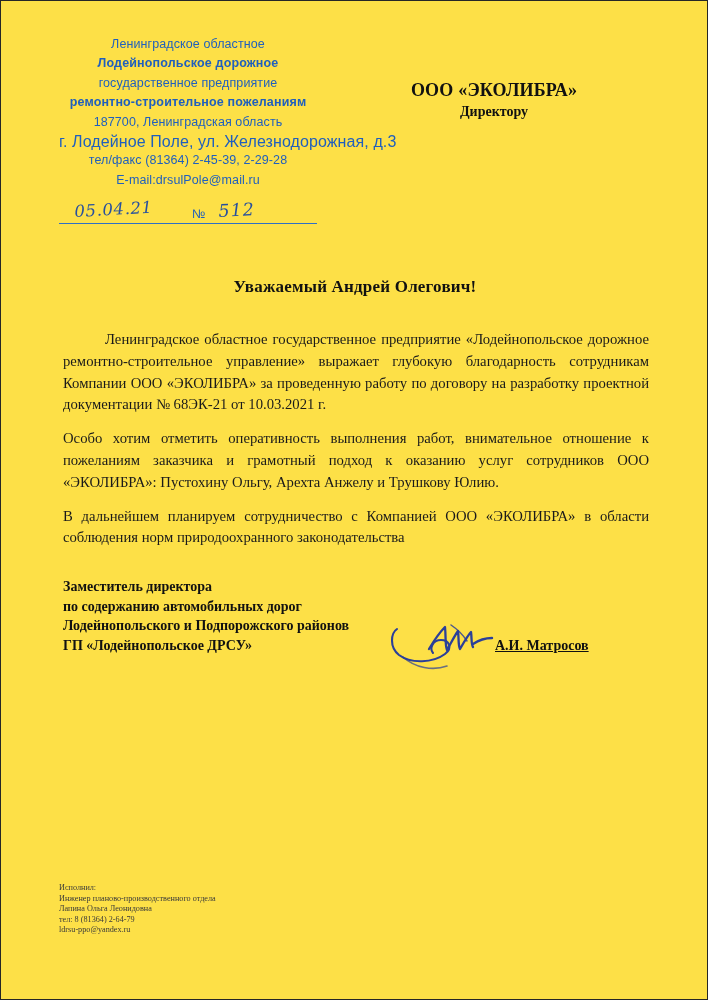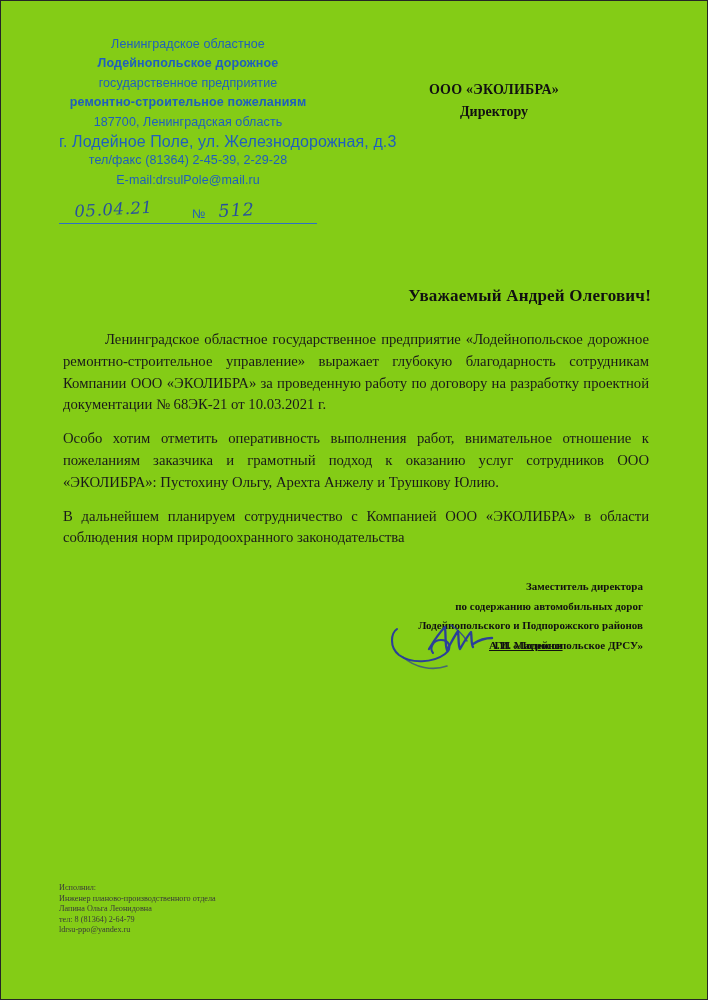--- a/index.html
+++ b/index.html
@@ -5,21 +5,21 @@
 <style>
   html, body {
     margin: 0;
     padding: 0;
     background: #ffffff;
   }
   .page {
     position: relative;
     width: 708px;
     height: 1000px;
-    background: #84cc16;
+    background: #fde047;
     box-sizing: border-box;
     border: 1px solid #262626;
     overflow: hidden;
     font-family: "Liberation Serif", "DejaVu Serif", serif;
     color: #1a1a1a;
   }
 
   
   .letterhead {
     position: absolute;
@@ -79,63 +79,61 @@
   .addressee {
     position: absolute;
     left: 368px;
     top: 78px;
     width: 250px;
     text-align: center;
     font-weight: bold;
     color: #111;
     line-height: 22px;
   }
-  .addressee .a1 { font-size: 14px; letter-spacing: .2px; }
+  .addressee .a1 { font-size: 18px; letter-spacing: .2px; }
   .addressee .a2 { font-size: 14px; }
   .addressee .a3 { font-size: 14px; }
 
   
   .salutation {
     position: absolute;
     left: 58px;
     top: 276px;
     width: 592px;
-    text-align: right;
+    text-align: center;
     font-weight: bold;
     font-size: 17px;
     letter-spacing: .2px;
     color: #111;
-    margin-top: 9px;
   }
 
   
   .body {
     position: absolute;
     left: 62px;
     top: 320px;
     width: 586px;
     font-size: 14.7px;
     line-height: 21.8px;
     text-align: justify;
     color: #1a1a1a;
   }
   .body p { margin: 8px 0 12px 0; }
   .body p.indent { text-indent: 42px; }
 
   
   .sigblock {
     position: absolute;
-    left: 56px;
+    left: 62px;
     top: 576px;
     width: 586px;
-    font-size: 11px;
+    font-size: 14px;
     line-height: 19.6px;
     font-weight: bold;
     color: #111;
-    text-align: right;
   }
   .sigblock .sig-last-row {
     position: relative;
     height: 22px;
   }
   .sig-name {
     position: absolute;
     left: 432px;
     top: 0;
     white-space: nowrap;

